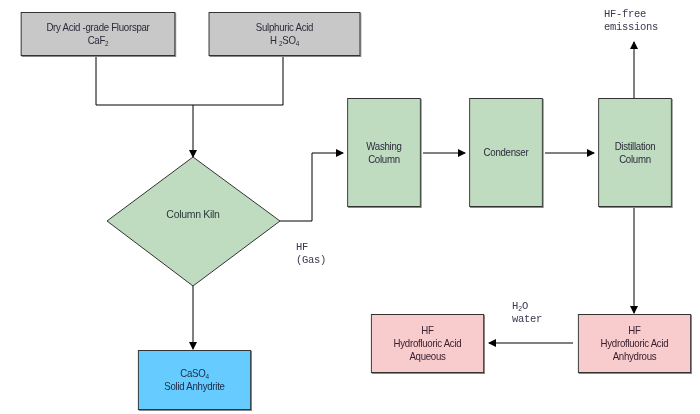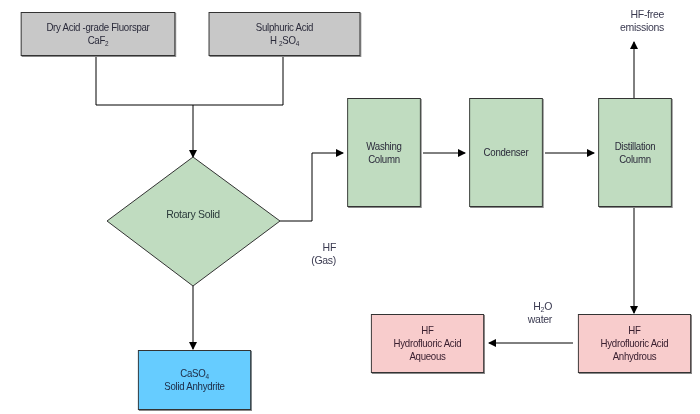--- a/index.html
+++ b/index.html
@@ -8,21 +8,21 @@
   svg { position: absolute; left: 0; top: 0; }
   .node { position: absolute; box-sizing: border-box; border: 1px solid #333;
           display: flex; flex-direction: column; align-items: center; justify-content: center;
           text-align: center; font-size: 10.5px; line-height: 13px; color: #2a2a3a;
           letter-spacing: -0.3px; transform: scaleX(0.92); transform-origin: center; }
   .gray { background: #c8c8c8; box-shadow: 1px 1px 0 #888; }
   .green { background: #c0dcc0; box-shadow: 1px 1px 0 #888; }
   .pink { background: #f8cccc; color: #3a2030; box-shadow: 1px 1px 0 #888; }
   .blue { background: #66ccff; color: #1c2a44; box-shadow: 1px 1px 0 #888; }
   .lbl { position: absolute; font-size: 10.5px; line-height: 13px; color: #3a3a50;
-         text-align: right; letter-spacing: -0.3px; }
+         text-align: left; letter-spacing: -0.3px; font-family: Liberation Mono, monospace; }
   .diamond-text { position: absolute; text-align: center; font-size: 10.5px; line-height: 13px;
                   color: #2a3a3a; letter-spacing: -0.3px; }
   sub { font-size: 7px; vertical-align: -2px; line-height: 0; }
 </style>
 </head>
 <body>
 
 <svg width="700" height="414">
   <defs>
     <marker id="arr" markerWidth="8" markerHeight="8" refX="7" refY="4" orient="auto" markerUnits="userSpaceOnUse">
@@ -48,21 +48,21 @@
 <div class="node gray" style="left:14px;top:12px;width:168px;height:44px;">
   <span>Dry Acid -grade Fluorspar</span>
   <span><span>CaF</span><sub>2</sub></span>
 </div>
 <div class="node gray" style="left:202px;top:12px;width:165px;height:44px;">
   <span>Sulphuric Acid</span>
   <span><span>H </span><sub>2</sub><span>SO</span><sub>4</sub></span>
 </div>
 
 <div class="diamond-text" style="left:113px;top:208px;width:160px;">
-  <div>Rotary Solid</div>
+  <div>Column Kiln</div>
 </div>
 
 <div class="lbl" style="left:296px;top:241px;width:40px;">
   <div>HF</div>
   <div>(Gas)</div>
 </div>
 
 <div class="node green" style="left:344px;top:98px;width:80px;height:109px;">
   <span>Washing</span>
   <span>Column</span>

